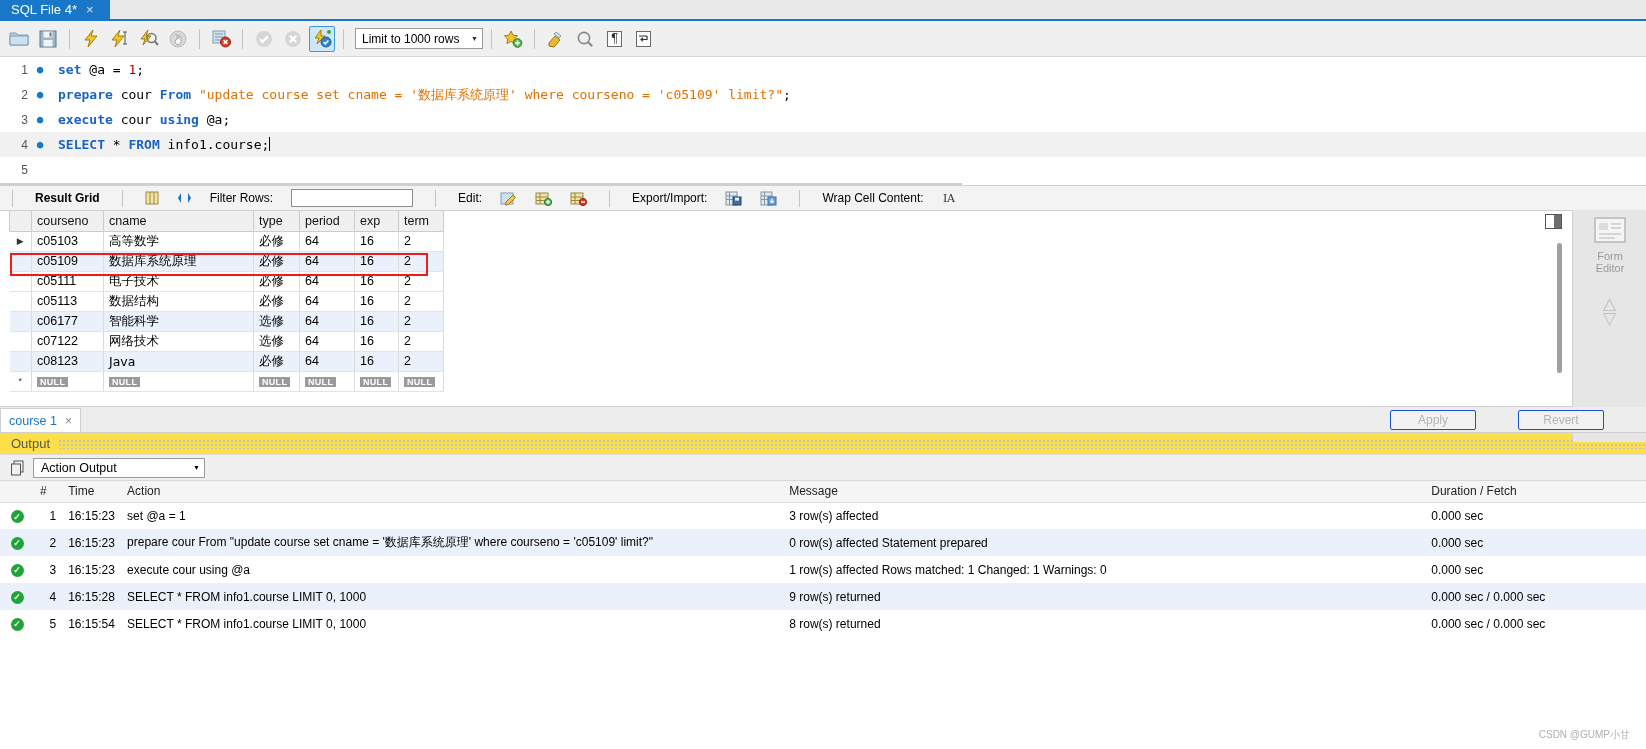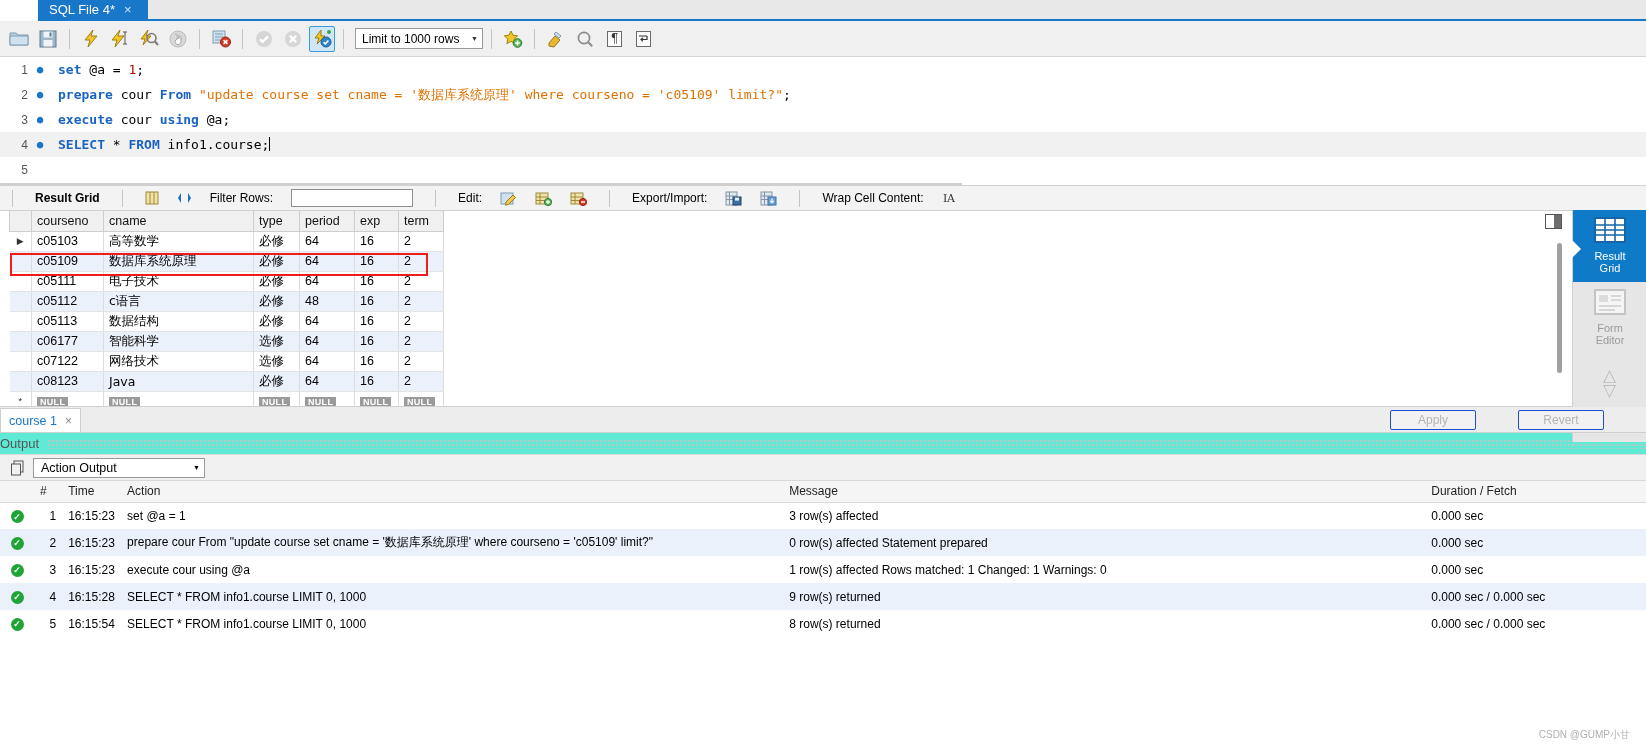--- a/index.html
+++ b/index.html
@@ -11,21 +11,21 @@
     font-family: "Liberation Sans", sans-serif;
     font-size: 12px;
     color: #000;
   }
   #app { position: relative; width: 1646px; height: 749px; background: #ffffff; }
 
   
   .tabbar {
     height: 21px; background: #e8e8e8;
     border-bottom: 2px solid #1877c9;
-    display: flex; align-items: stretch; margin-left: 38px;
+    display: flex; align-items: stretch;
   }
   .filetab {
     background: #1877c9; color: #fff;
     display: flex; align-items: center; gap: 9px;
     padding: 0 9px 0 11px; font-size: 13px;
     min-width: 110px;
   }
   .filetab .x { font-size: 13px; color: #cfe4f7; }
 
   
@@ -156,22 +156,22 @@
   .restab .x { color: #888; font-size: 12px; }
   .rtbtn {
     position: absolute; height: 20px; width: 86px; background: #f2f2f2;
     border: 1px solid #1d4ed8; border-radius: 2px; color: #b4b4b4;
     display: flex; align-items: center; justify-content: center; font-size: 12px;
     bottom: 2px;
   }
 
   
   .outhead {
-    height: 22px; background: #5eead4; display: flex; align-items: center;
-    font-size: 13px; color: #555;
+    height: 22px; background: #fde047; display: flex; align-items: center;
+    padding-left: 11px; font-size: 13px; color: #555;
     border-bottom: 1px solid #dadada;
   }
   .outhead .dots { flex: 1; height: 10px; margin-left: 8px;
     background-image: radial-gradient(#c2c2c2 1px, transparent 1px);
     background-size: 4px 4px; }
   .outbar {
     height: 26px; background: #f0f0f0; display: flex; align-items: center;
     gap: 8px; padding-left: 10px; border-bottom: 1px solid #d8d8d8;
   }
   .outsel {
@@ -461,29 +461,20 @@
         </tr>
         <tr>
           <td class="cmark"></td>
           <td>c05111</td>
           <td class="cn">电子技术</td>
           <td class="cn">必修</td>
           <td>64</td>
           <td>16</td>
           <td>2</td>
         </tr>
-        <tr class="alt">
-          <td class="cmark"></td>
-          <td>c05112</td>
-          <td class="cn">c语言</td>
-          <td class="cn">必修</td>
-          <td>48</td>
-          <td>16</td>
-          <td>2</td>
-        </tr>
         <tr>
           <td class="cmark"></td>
           <td>c05113</td>
           <td class="cn">数据结构</td>
           <td class="cn">必修</td>
           <td>64</td>
           <td>16</td>
           <td>2</td>
         </tr>
         <tr class="alt">
@@ -528,31 +519,20 @@
     <div class="gridscroll">
         <i></i>
       </div>
   </div>
 
   <div class="panel-toggle">
     <div class="l"></div>
       <div class="r"></div>
   </div>
   <div class="sidepanel">
-    <div class="sp-item active">
-      <div class="sp-caret"></div>
-      <svg width="34" height="28" viewBox="0 0 34 28">
-        <rect x="2" y="2" width="30" height="24" fill="#fff" stroke="#1565a8" stroke-width="2"></rect>
-        <path d="M2 9h30M2 14h30M2 19h30M12 2v24M22 2v24" stroke="#1565a8" stroke-width="1.6"></path>
-      </svg>
-      <div class="lab">
-        <span>Result</span><br>
-        <span>Grid</span>
-      </div>
-    </div>
     <div class="sp-item dim">
       <svg width="34" height="28" viewBox="0 0 34 28">
         <rect x="2" y="2" width="30" height="24" fill="#f5f5f5" stroke="#c4c4c4" stroke-width="2"></rect>
         <rect x="6" y="7" width="9" height="7" fill="#dcdcdc"></rect>
         <path d="M18 8h10M18 12h10M6 18h22M6 22h16" stroke="#cccccc" stroke-width="1.6"></path>
       </svg>
       <div class="lab">
         <span>Form</span><br>
         <span>Editor</span>
       </div>

